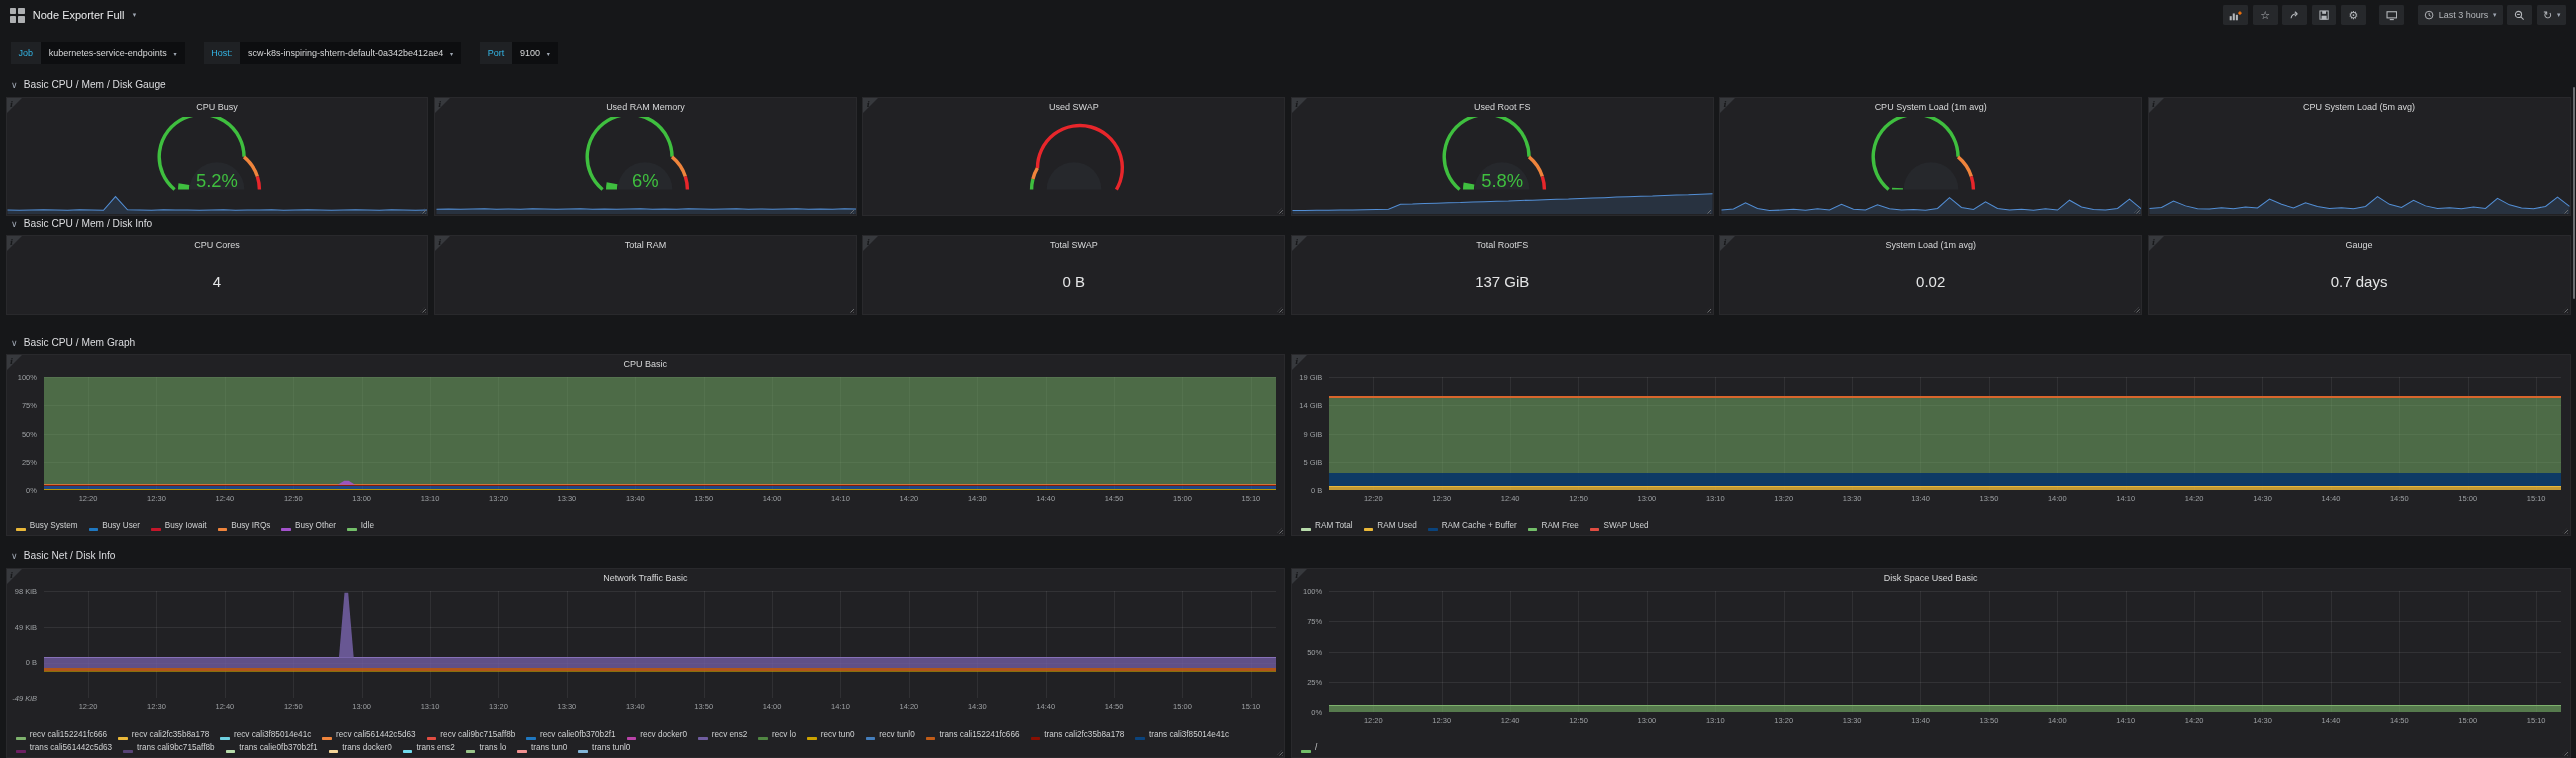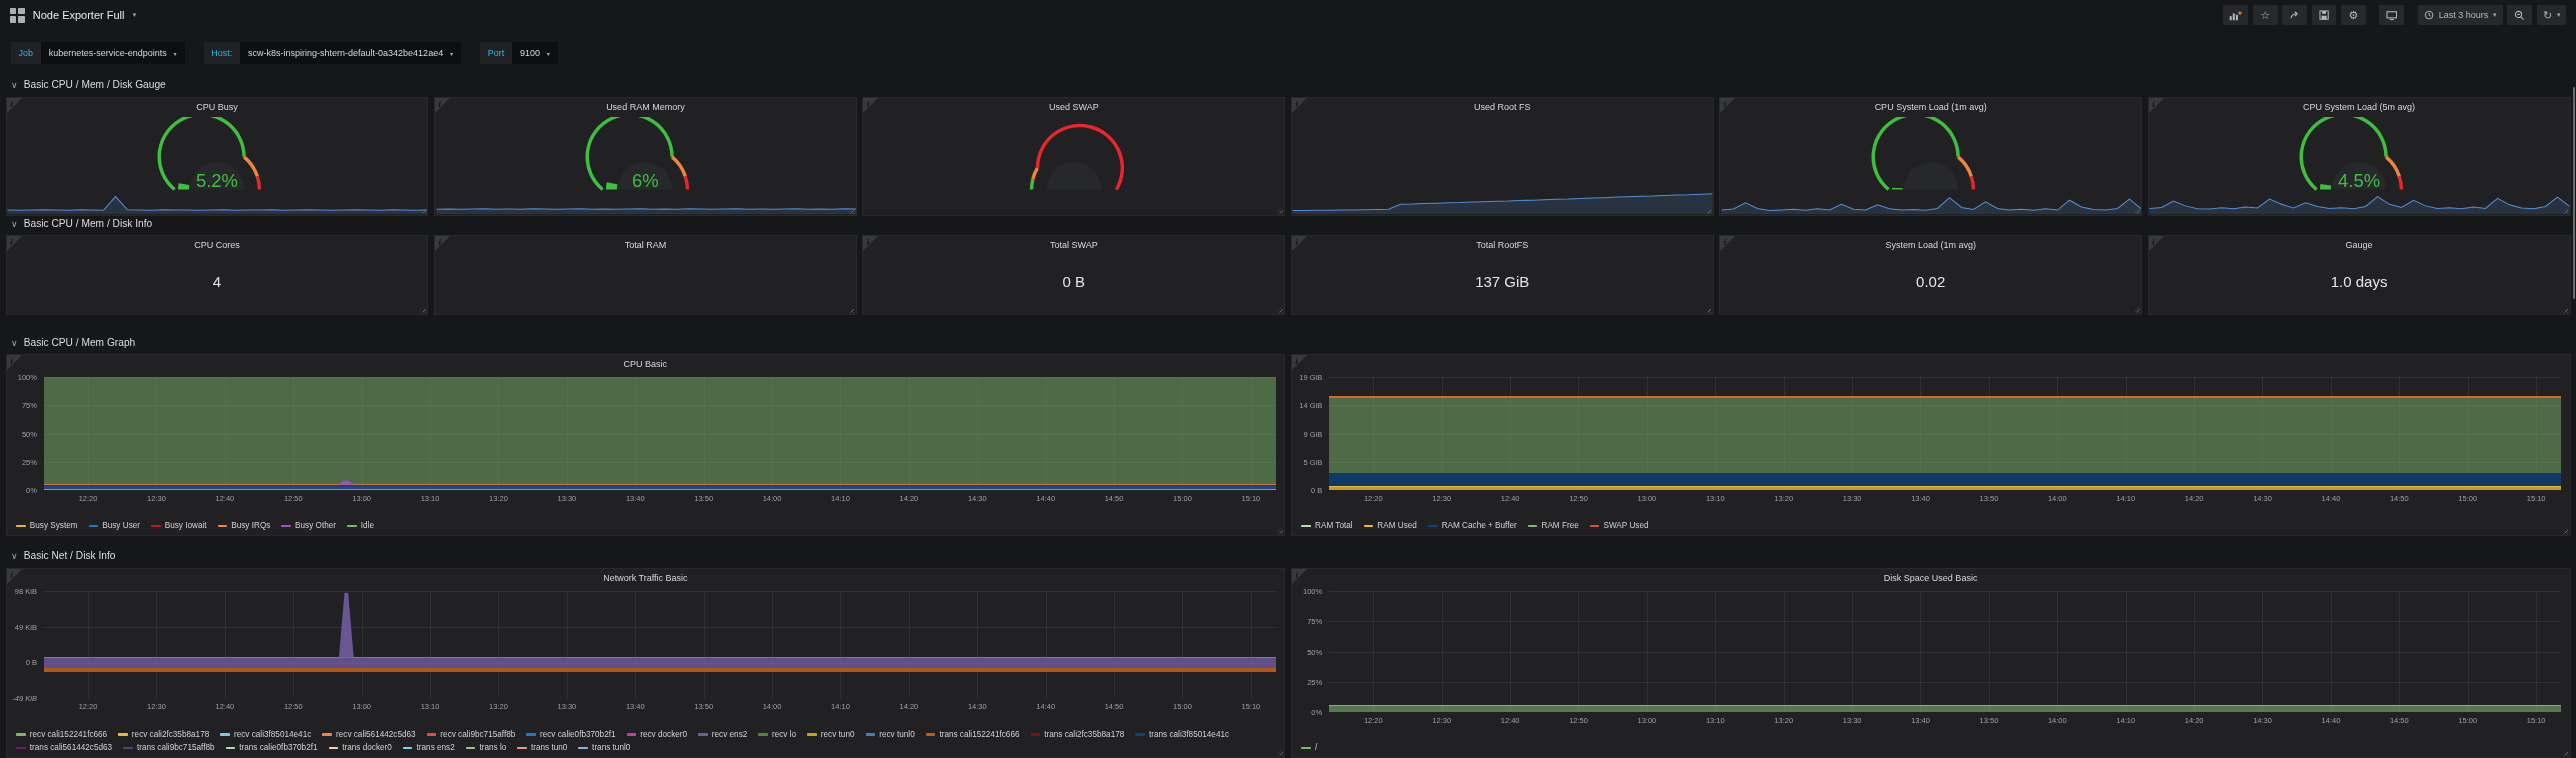--- a/index.html
+++ b/index.html
@@ -54,21 +54,21 @@
   .ylabels{position:absolute;left:0;top:4.1px;bottom:13.7px;width:29px}
   .ylab{position:absolute;right:2.7px;font-size:7.5px;color:#9da0a3;white-space:nowrap}
   .xlabels{position:absolute;left:33px;right:2.7px;bottom:0;height:11px}
   .xlab{position:absolute;width:33px;text-align:center;font-size:7.5px;color:#9da0a3;top:1.4px}
   .gl-h{position:absolute;left:0;right:0;height:0.7px;background:rgba(255,255,255,0.08)}
   .gl-v{position:absolute;top:0;bottom:0;width:0.7px;background:rgba(255,255,255,0.07)}
   .band{position:absolute;left:0;right:0}
   .spike-svg{position:absolute;left:0;top:0}
   .legend{position:absolute;bottom:4.1px;left:9.6px;right:6.8px;display:flex;flex-wrap:wrap;
     column-gap:11px;row-gap:3.4px;font-size:8.2px;color:#d0d2d3;align-items:center;line-height:1.2}
-  .leg{display:flex;align-items:center;cursor:pointer;white-space:nowrap}
+  .leg{display:flex;align-items:flex-end;cursor:pointer;white-space:nowrap}
   .leg i{display:inline-block;width:9.6px;height:2.7px;border-radius:0.7px;margin-right:4.1px}
   .leg b{font-weight:normal}
   
   .scrollbar{position:absolute;right:0.7px;top:87px;width:2.7px;height:212px;background:#6b6d70;border-radius:1.4px;z-index:9;cursor:grab}
 </style>
 </head>
 <body>
 
 <div class="navbar">
   <div class="nav-left">
@@ -225,20 +225,30 @@
         </svg>
       </div>
     <div class="spark"></div>
     <div class="resize-handle"></div>
   </div>
   <div class="panel">
     <div class="corner-info">
         <span>i</span>
       </div>
     <div class="panel-title">Used Root FS</div>
+    <div class="gauge-area">
+        <svg width="130" height="78" style="margin-top:1.4px" viewBox="0 0 190 114">
+          <path d="M 55 106 A 40 40 0 0 1 135 106 Z" fill="#26282c"></path>
+          <path d="M 33 105.99999999999999 A 62 62 0 1 1 134.52028736441875 58.228178947901064" stroke="#3fbf3f" stroke-width="5" fill="none"></path>
+          <path d="M 134.52028736441875 58.228178947901064 A 62 62 0 0 1 153.96550401029953 86.84094634875326" stroke="#EF843C" stroke-width="5" fill="none"></path>
+          <path d="M 153.96550401029953 86.84094634875326 A 62 62 0 0 1 157 106" stroke="#e8262b" stroke-width="5" fill="none"></path>
+          <path d="M 46 106 A 49 49 0 0 1 46.811184955228846 97.12091758227025" stroke="#3fbf3f" stroke-width="16" fill="none"></path>
+        </svg>
+        <div class="gauge-value" style="color: rgb(63, 191, 63);">5.8%</div>
+      </div>
     <div class="spark"><svg width="421" height="30" viewBox="0 0 616 44">
           <path d="M0,44 L0.0,39.0 L17.6,39.0 L35.2,38.6 L52.8,38.6 L70.4,38.2 L88.0,38.2 L105.6,37.8 L123.2,37.4 L140.8,37.1 L158.4,29.8 L176.0,29.5 L193.6,28.7 L211.2,28.3 L228.8,27.6 L246.4,27.2 L264.0,26.4 L281.6,26.0 L299.2,25.3 L316.8,24.9 L334.4,24.1 L352.0,23.8 L369.6,23.0 L387.2,22.2 L404.8,21.9 L422.4,21.1 L440.0,20.7 L457.6,20.0 L475.2,19.2 L492.8,18.8 L510.4,18.1 L528.0,17.7 L545.6,16.9 L563.2,16.2 L580.8,15.8 L598.4,15.0 L616.0,14.3 L616,44 Z" fill="rgba(70,120,180,0.20)"></path>
           <polyline points="0.0,39.0 17.6,39.0 35.2,38.6 52.8,38.6 70.4,38.2 88.0,38.2 105.6,37.8 123.2,37.4 140.8,37.1 158.4,29.8 176.0,29.5 193.6,28.7 211.2,28.3 228.8,27.6 246.4,27.2 264.0,26.4 281.6,26.0 299.2,25.3 316.8,24.9 334.4,24.1 352.0,23.8 369.6,23.0 387.2,22.2 404.8,21.9 422.4,21.1 440.0,20.7 457.6,20.0 475.2,19.2 492.8,18.8 510.4,18.1 528.0,17.7 545.6,16.9 563.2,16.2 580.8,15.8 598.4,15.0 616.0,14.3" fill="none" stroke="#538fd6" stroke-width="1.5"></polyline>
         </svg></div>
     <div class="resize-handle"></div>
   </div>
   <div class="panel">
     <div class="corner-info">
         <span>i</span>
       </div>
@@ -256,30 +266,20 @@
           <path d="M0,44 L0.0,38.2 L17.6,36.7 L35.2,27.6 L52.8,35.9 L70.4,39.0 L88.0,38.2 L105.6,37.1 L123.2,38.6 L140.8,36.3 L158.4,38.2 L176.0,29.8 L193.6,37.1 L211.2,38.2 L228.8,30.6 L246.4,36.3 L264.0,38.2 L281.6,37.4 L299.2,38.6 L316.8,35.9 L334.4,20.0 L352.0,34.4 L369.6,37.4 L387.2,26.0 L404.8,35.9 L422.4,38.2 L440.0,37.1 L457.6,38.6 L475.2,36.3 L492.8,38.2 L510.4,23.8 L528.0,33.6 L545.6,37.4 L563.2,38.2 L580.8,35.9 L598.4,22.2 L616.0,36.7 L616,44 Z" fill="rgba(70,120,180,0.20)"></path>
           <polyline points="0.0,38.2 17.6,36.7 35.2,27.6 52.8,35.9 70.4,39.0 88.0,38.2 105.6,37.1 123.2,38.6 140.8,36.3 158.4,38.2 176.0,29.8 193.6,37.1 211.2,38.2 228.8,30.6 246.4,36.3 264.0,38.2 281.6,37.4 299.2,38.6 316.8,35.9 334.4,20.0 352.0,34.4 369.6,37.4 387.2,26.0 404.8,35.9 422.4,38.2 440.0,37.1 457.6,38.6 475.2,36.3 492.8,38.2 510.4,23.8 528.0,33.6 545.6,37.4 563.2,38.2 580.8,35.9 598.4,22.2 616.0,36.7" fill="none" stroke="#538fd6" stroke-width="1.5"></polyline>
         </svg></div>
     <div class="resize-handle"></div>
   </div>
   <div class="panel">
     <div class="corner-info">
         <span>i</span>
       </div>
     <div class="panel-title">CPU System Load (5m avg)</div>
-    <div class="gauge-area">
-        <svg width="130" height="78" style="margin-top:1.4px" viewBox="0 0 190 114">
-          <path d="M 55 106 A 40 40 0 0 1 135 106 Z" fill="#26282c"></path>
-          <path d="M 33 105.99999999999999 A 62 62 0 1 1 134.52028736441875 58.228178947901064" stroke="#3fbf3f" stroke-width="5" fill="none"></path>
-          <path d="M 134.52028736441875 58.228178947901064 A 62 62 0 0 1 153.96550401029953 86.84094634875326" stroke="#EF843C" stroke-width="5" fill="none"></path>
-          <path d="M 153.96550401029953 86.84094634875326 A 62 62 0 0 1 157 106" stroke="#e8262b" stroke-width="5" fill="none"></path>
-          <path d="M 46 106 A 49 49 0 0 1 46.48884077188868 99.09583963505844" stroke="#3fbf3f" stroke-width="16" fill="none"></path>
-        </svg>
-        <div class="gauge-value" style="color: rgb(63, 191, 63);">4.5%</div>
-      </div>
     <div class="spark"><svg width="421" height="30" viewBox="0 0 616 44">
           <path d="M0,44 L0.0,35.9 L17.6,34.4 L35.2,24.9 L52.8,32.1 L70.4,36.3 L88.0,36.7 L105.6,34.8 L123.2,36.3 L140.8,33.6 L158.4,35.2 L176.0,22.2 L193.6,29.8 L211.2,35.2 L228.8,27.6 L246.4,32.9 L264.0,35.9 L281.6,34.8 L299.2,36.3 L316.8,32.9 L334.4,18.4 L352.0,29.8 L369.6,34.4 L387.2,23.8 L404.8,32.1 L422.4,35.9 L440.0,34.8 L457.6,36.3 L475.2,33.6 L492.8,35.9 L510.4,21.1 L528.0,30.6 L545.6,35.2 L563.2,36.3 L580.8,32.9 L598.4,19.2 L616.0,32.9 L616,44 Z" fill="rgba(70,120,180,0.20)"></path>
           <polyline points="0.0,35.9 17.6,34.4 35.2,24.9 52.8,32.1 70.4,36.3 88.0,36.7 105.6,34.8 123.2,36.3 140.8,33.6 158.4,35.2 176.0,22.2 193.6,29.8 211.2,35.2 228.8,27.6 246.4,32.9 264.0,35.9 281.6,34.8 299.2,36.3 316.8,32.9 334.4,18.4 352.0,29.8 369.6,34.4 387.2,23.8 404.8,32.1 422.4,35.9 440.0,34.8 457.6,36.3 475.2,33.6 492.8,35.9 510.4,21.1 528.0,30.6 545.6,35.2 563.2,36.3 580.8,32.9 598.4,19.2 616.0,32.9" fill="none" stroke="#538fd6" stroke-width="1.5"></polyline>
         </svg></div>
     <div class="resize-handle"></div>
   </div>
 </div>
 
 <div class="row-header" style="top:218px">
   <span class="chev">∨</span>
@@ -323,21 +323,21 @@
       </div>
     <div class="panel-title">System Load (1m avg)</div>
     <div class="info-value">0.02</div>
     <div class="resize-handle"></div>
   </div>
   <div class="panel">
     <div class="corner-info">
         <span>i</span>
       </div>
     <div class="panel-title">Gauge</div>
-    <div class="info-value">1.0 days</div>
+    <div class="info-value">0.7 days</div>
     <div class="resize-handle"></div>
   </div>
 </div>
 
 <div class="row-header" style="top:337px">
   <span class="chev">∨</span>
   <span>Basic CPU / Mem Graph</span>
 </div>
 <div class="panel-row" style="top:354px;height:182px">
   <div class="panel">

